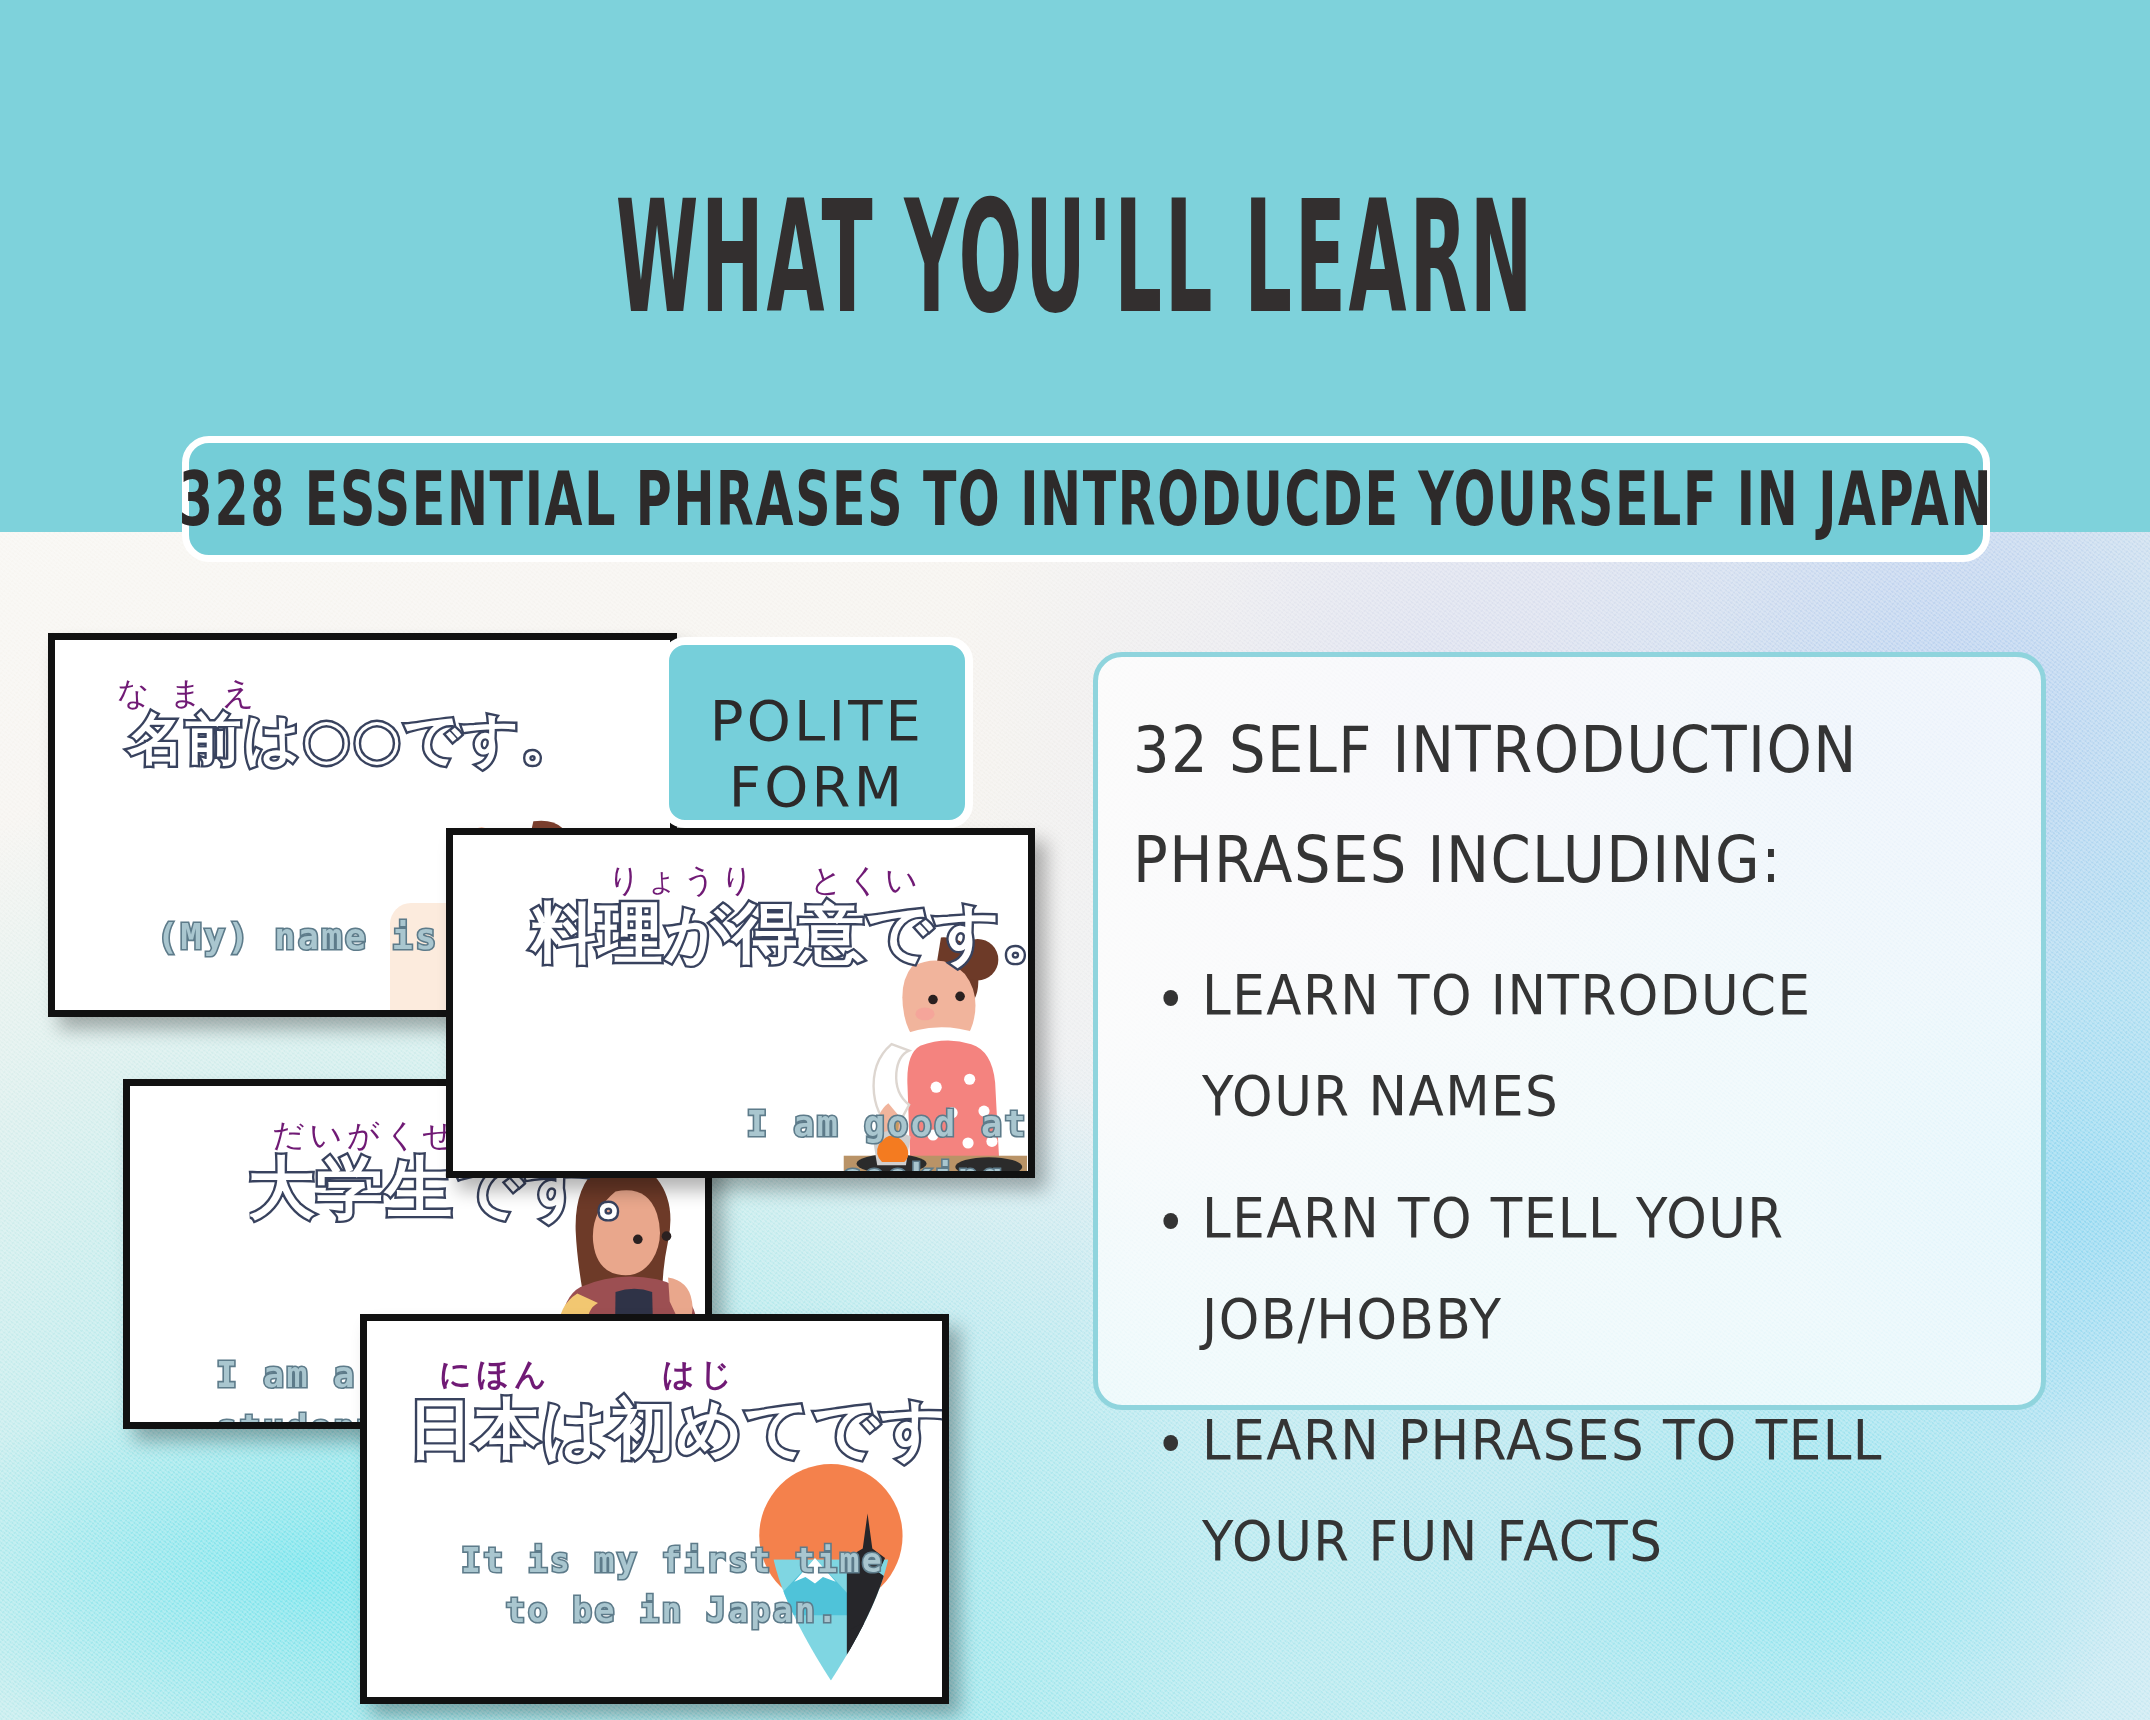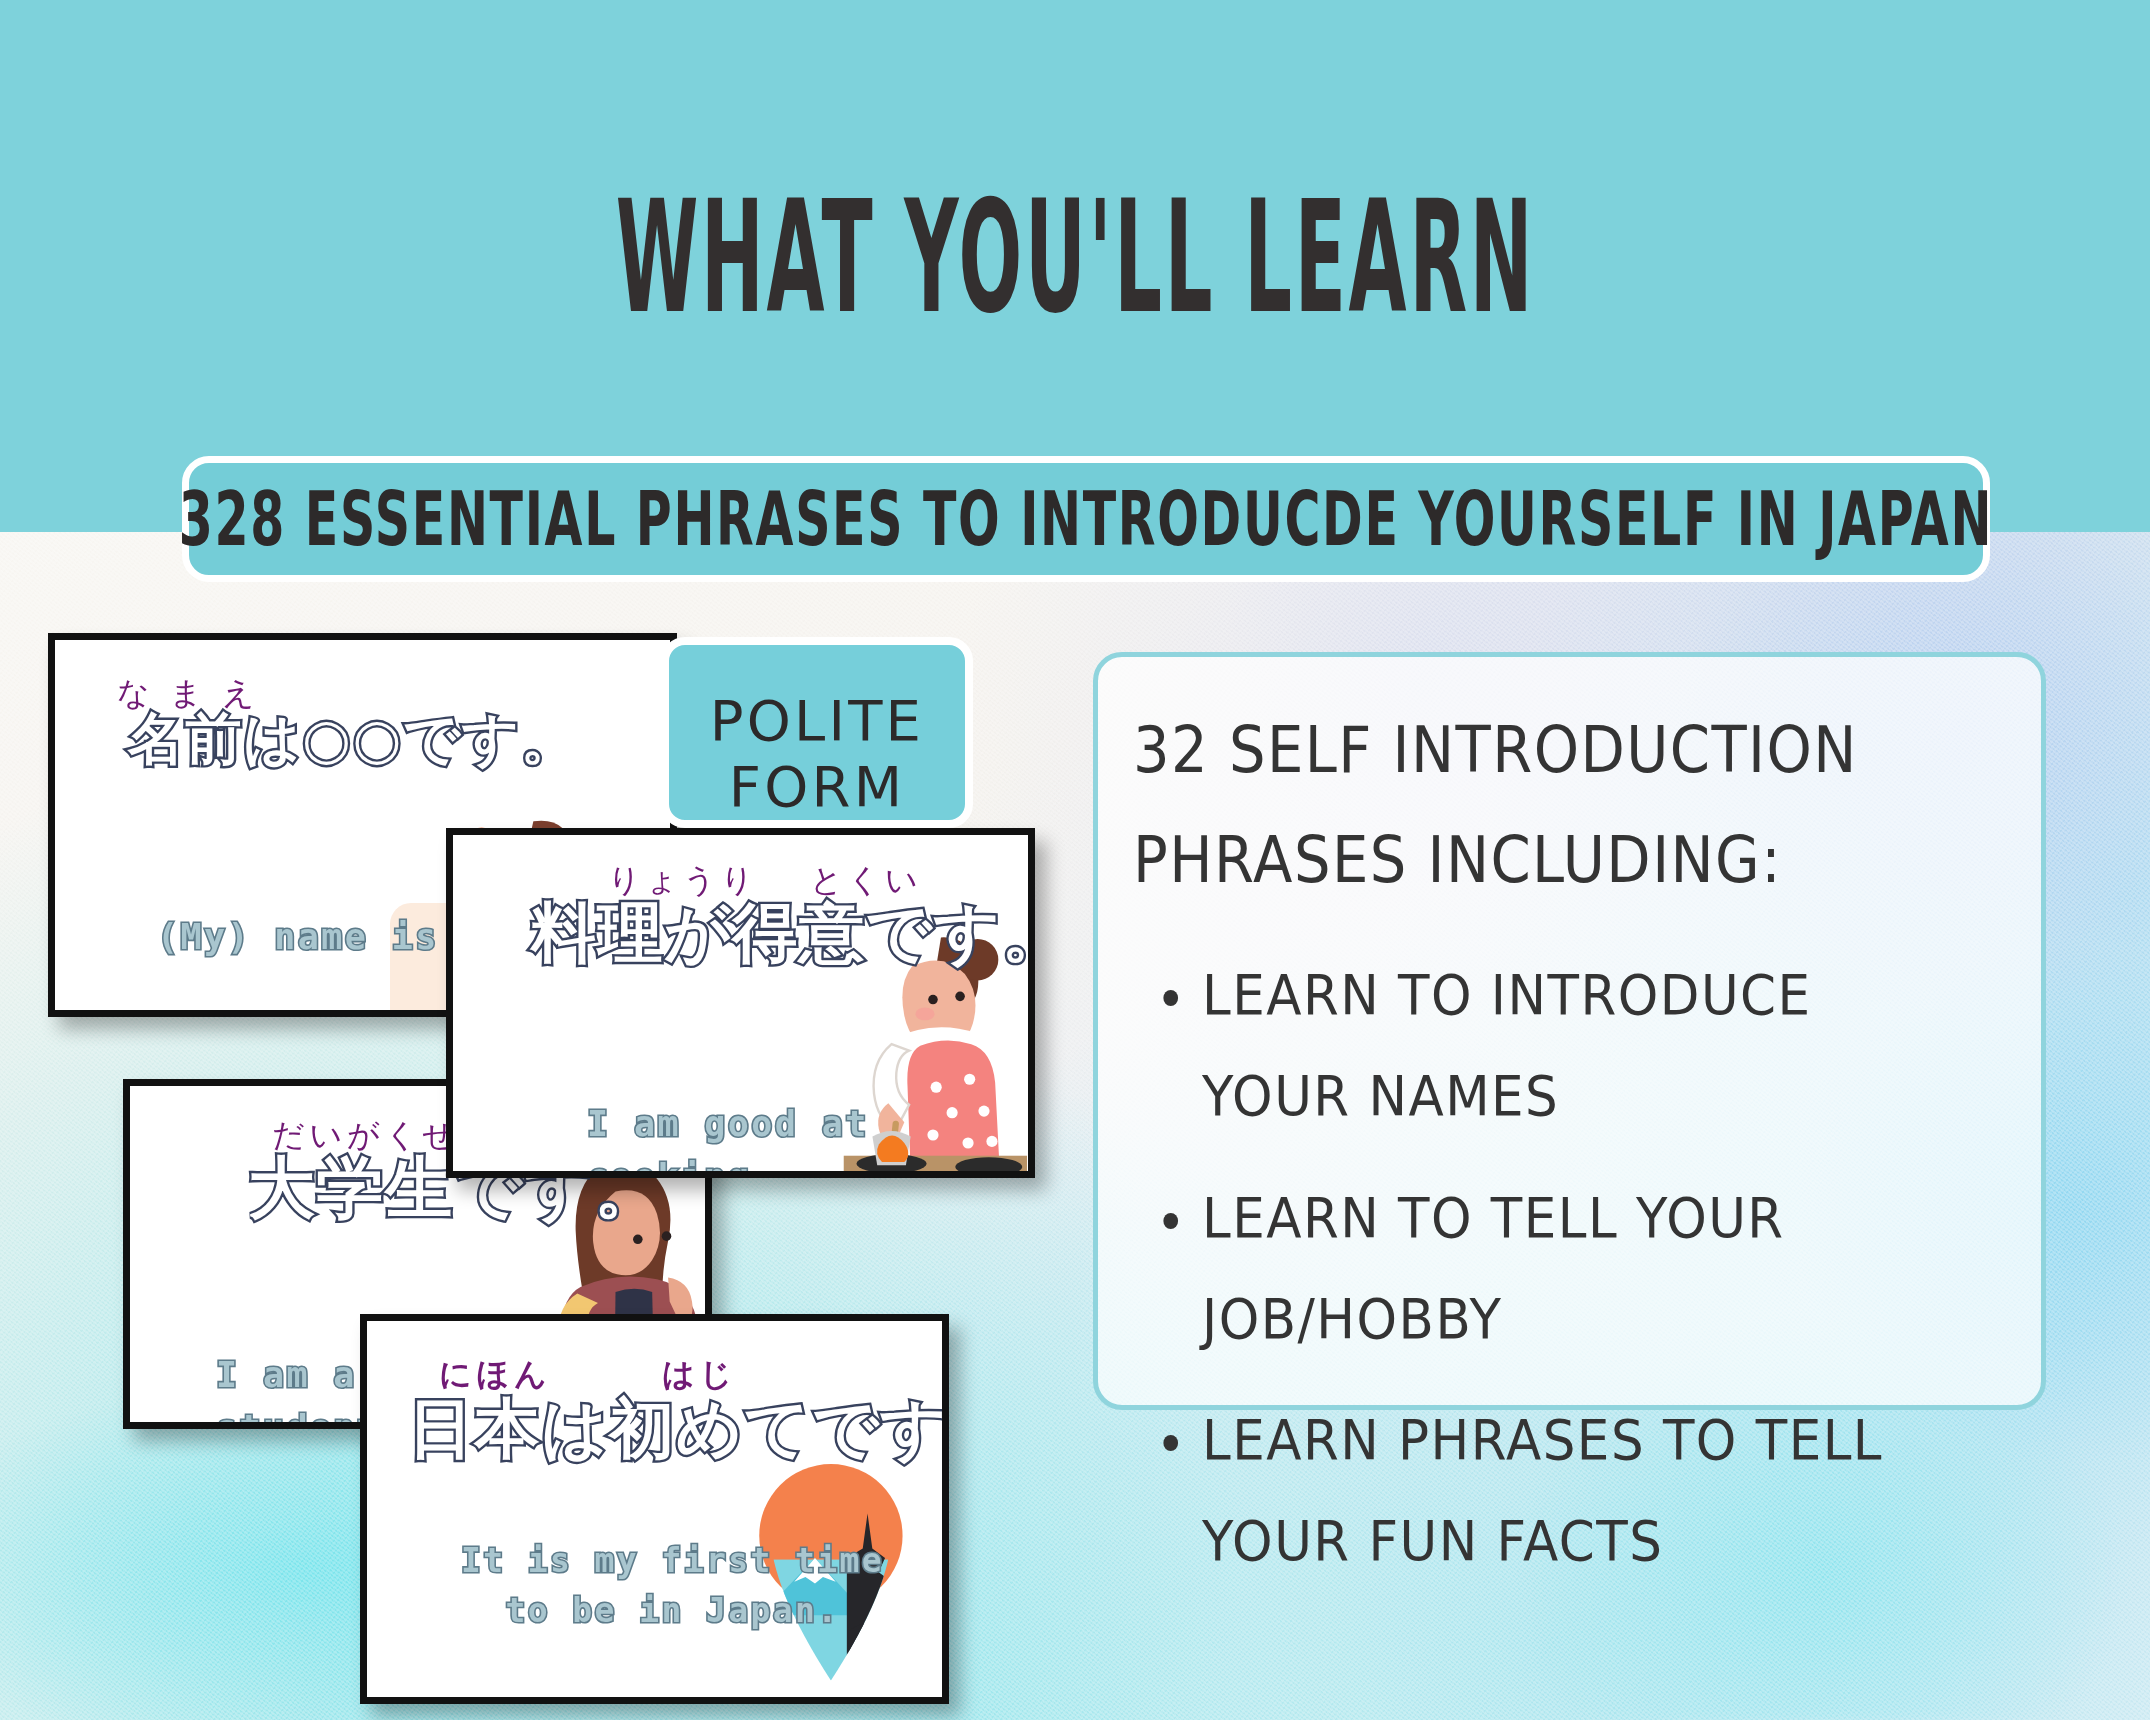--- a/index.html
+++ b/index.html
@@ -80,21 +80,20 @@
   .subtitle-banner {
     position: absolute;
     left: 182px; top: 436px;
     width: 1808px; height: 126px;
     background: #74cdd7;
     border: 7.2px solid #ffffff;
     border-radius: 27px;
     display: flex;
     align-items: center;
     justify-content: center;
-    margin-top: 20px;
   }
   .subtitle-text {
     font-family: "DejaVu Sans", sans-serif;
     font-size: 70px;
     font-weight: 700;
     color: #2d2a2a;
     letter-spacing: 2.4px;
     white-space: nowrap;
     transform: scaleX(0.70) scaleY(1.08);
   }
@@ -144,21 +143,21 @@
   #card1 .furigana { left: 62px; top: 32px; }
   #card1 .jp-main   { left: 73px; top: 62px; font-size: 56px; }
   #card1 .en-text   { left: 102px; top: 271px; font-size: 35px; }
   .peach-box {
     position: absolute; left: 335px; top: 263px;
     width: 343px; height: 127px;
     background: #fcebdd; border-radius: 21px;
   }
 
   
-  #card2 { left: 446px; top: 828px; width: 589px; height: 350px; }
+  #card2 { left: 446px; top: 828px; width: 589px; height: 350px; text-align: right; }
   #card2 .furigana { left: 155px; top: 24px; }
   #card2 .jp-main   { left: 78px; top: 54px; font-size: 65px; }
   #card2 .en-text   { left: 134px; top: 263px; font-size: 35px; }
 
   
   #card3 { left: 123px; top: 1079px; width: 589px; height: 350px; }
   #card3 .furigana { left: 142px; top: 28px; }
   #card3 .jp-main   { left: 118px; top: 57px; font-size: 67px; }
   #card3 .en-text   { left: 86px; top: 263px; font-size: 35px; }
 

